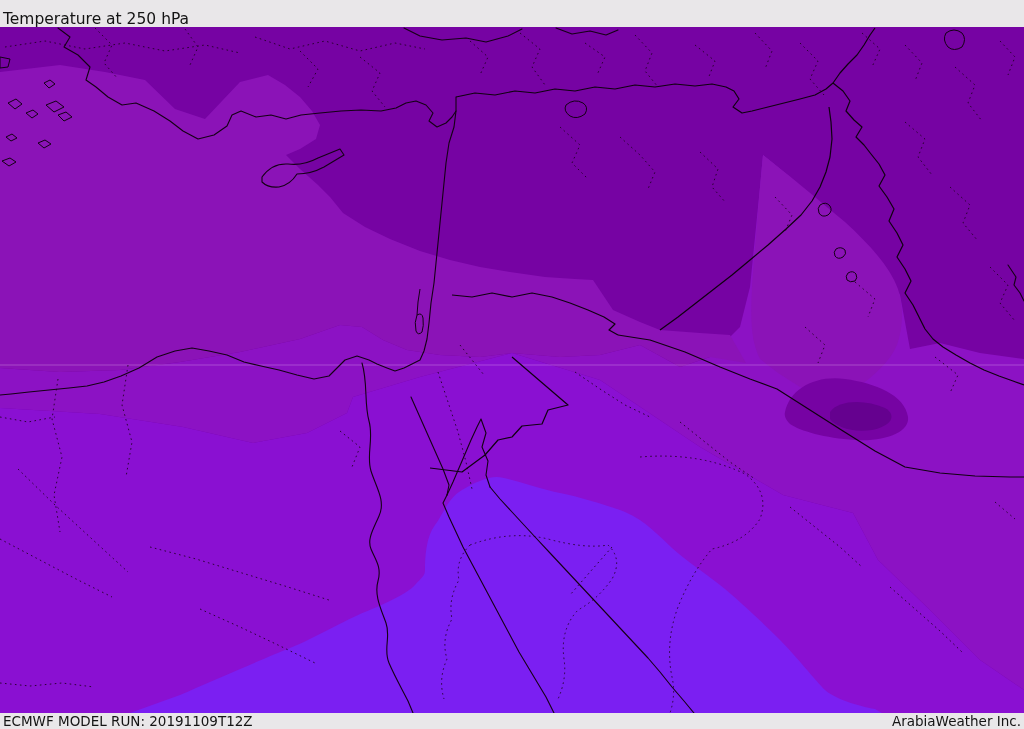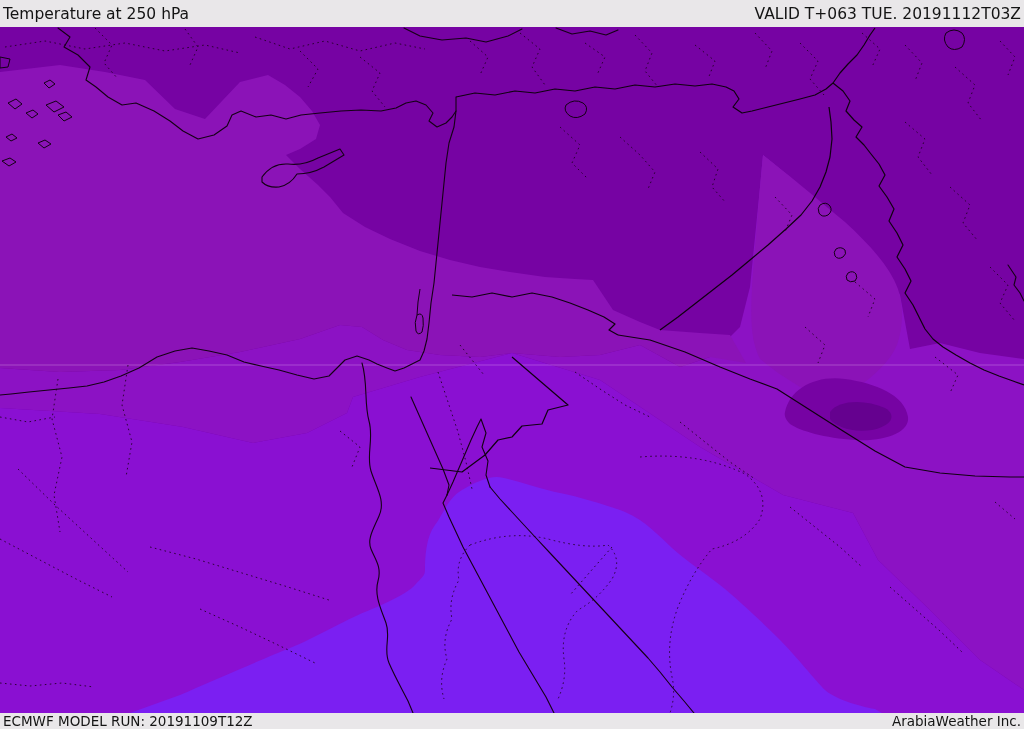--- a/index.html
+++ b/index.html
@@ -6,39 +6,38 @@
   .screen{
     position:relative;width:1024px;height:729px;overflow:hidden;
     background:#e9e7e9;font-family:"DejaVu Sans","Liberation Sans",sans-serif;
   }
   .bar{
     position:absolute;left:0;width:1024px;display:flex;
     justify-content:space-between;align-items:center;
     background:#e9e7e9;color:#141414;box-sizing:border-box;
     padding:0 3px;
   }
-  .bar.header{top:0;height:28px;font-size:15.5px;}
+  .bar.header{top:0;height:28px;font-size:15.5px;align-items:flex-end;}
   .bar.footer{top:713px;height:16px;font-size:13.5px;line-height:16px;gap:28px;}
   .bar span{white-space:nowrap;}
   .map-wrap{position:absolute;top:27px;left:0;width:1024px;height:686px;}
   svg{display:block;}
   .coast{fill:none;stroke:#150015;stroke-width:1.1;stroke-linejoin:round;stroke-linecap:round;}
   .island{fill:none;stroke:#150015;stroke-width:1;}
   .border{fill:none;stroke:#100010;stroke-width:1.2;stroke-linejoin:round;}
   .admin{fill:none;stroke:#1c001c;stroke-width:1;stroke-dasharray:1.6 3.4;opacity:.85;}
   .graticule{stroke:rgba(255,215,255,.28);stroke-width:1;}
 </style>
 </head>
 <body>
 
 <div class="screen">
 
   <div class="bar header">
     <span>Temperature at 250 hPa</span>
-    <span>VALID T+063 TUE. 20191112T03Z</span>
   </div>
 
   <div class="map-wrap">
     <svg width="1024" height="686" viewBox="0 0 1024 686">
 
       <g>
 
         <rect x="0" y="0" width="1024" height="686" fill="#7603a3"></rect>
 
         <path d="M0,341 L60,345 L120,343 L180,335 L240,325 L300,312 L340,298 L362,300 L383,313 L407,323

